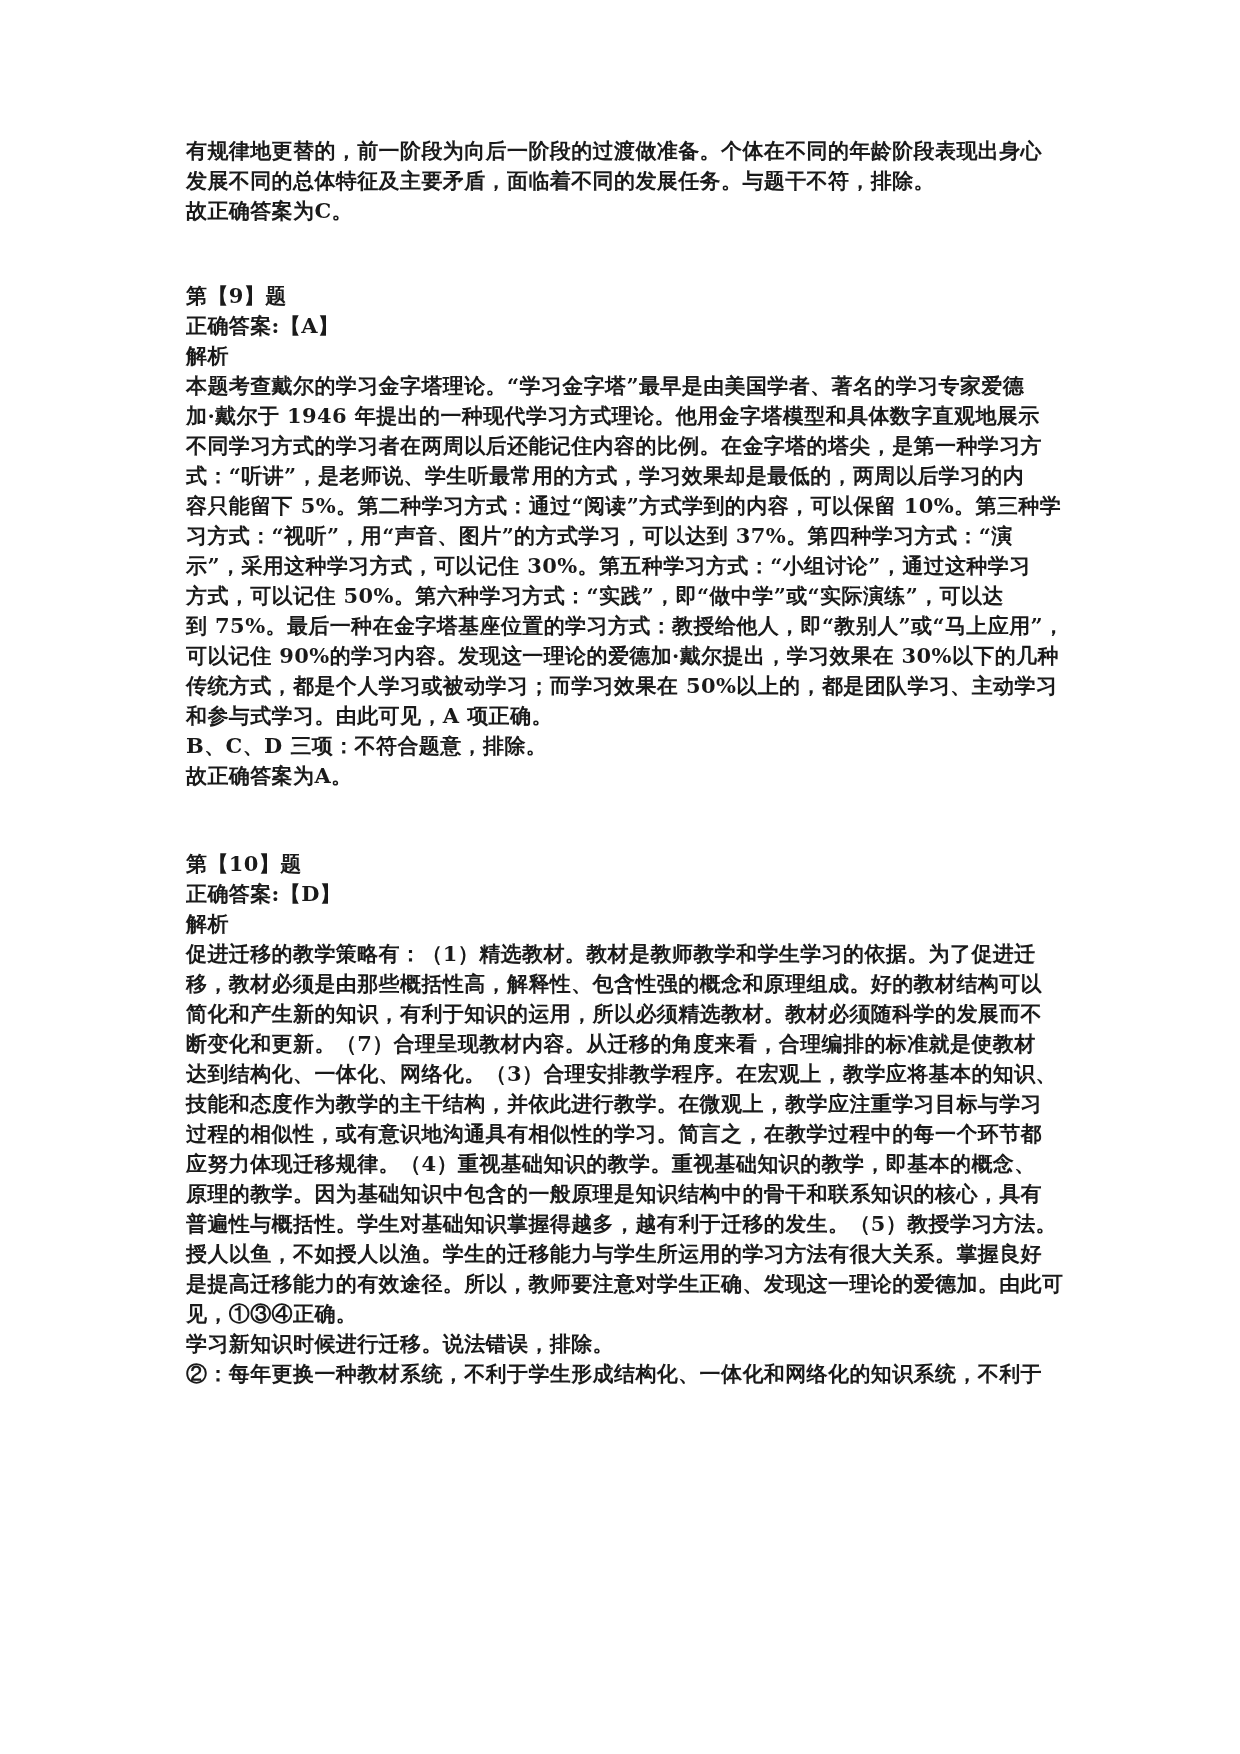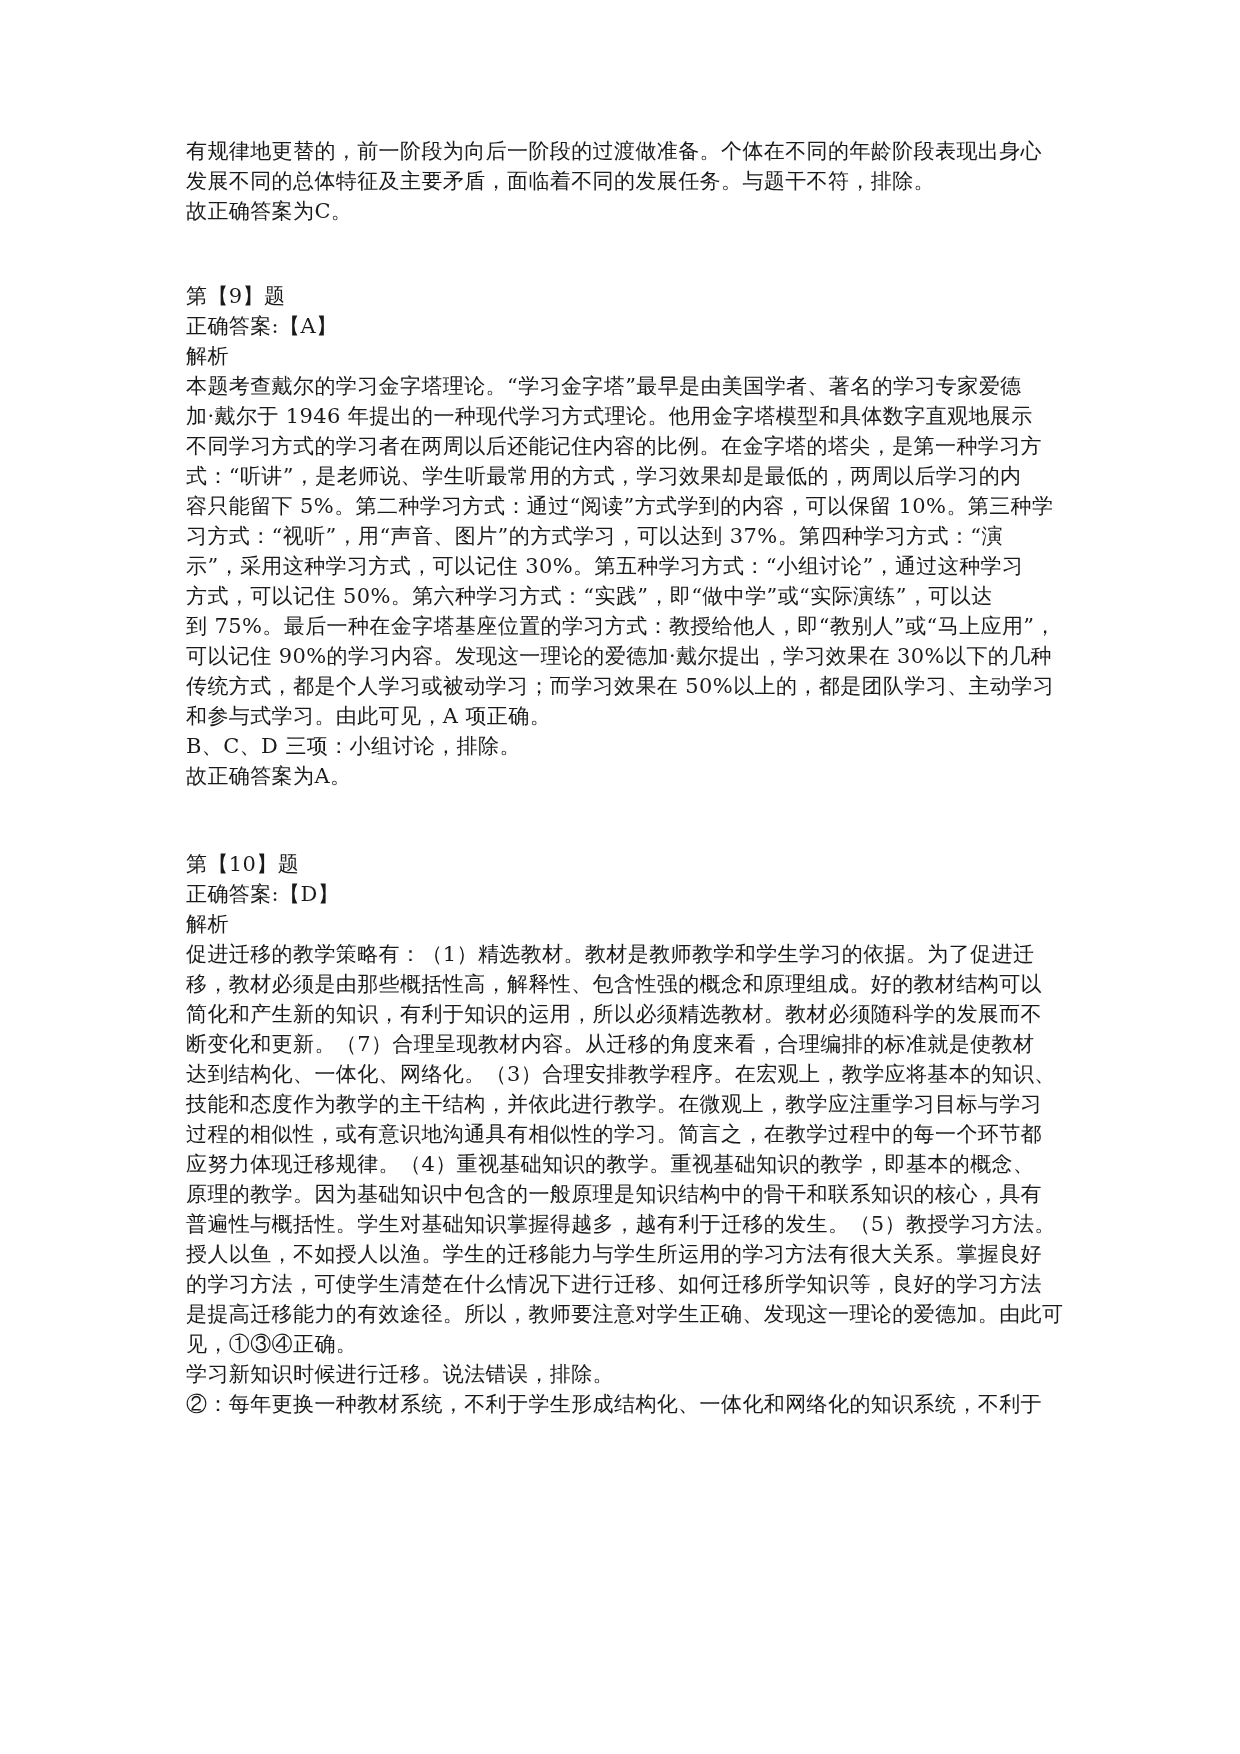--- a/index.html
+++ b/index.html
@@ -7,20 +7,21 @@
   .page {
     position: absolute;
     left: 186px;
     top: 136px;
     width: 868px;
     font-family: "DejaVu Serif", "Liberation Serif", serif;
     font-size: 21px;
     line-height: 30px;
     color: #1a1a1a;
     letter-spacing: 0.4px;
+    font-weight: bold;
   }
   .line { white-space: nowrap; display: block; height: 30px; }
   .gap1 { height: 55px; }
   .gap2 { height: 58px; }
   .para { display: block; }
 </style>
 </head>
 <body>
 
 <div class="page">
@@ -42,41 +43,40 @@
     <span class="line">不同学习方式的学习者在两周以后还能记住内容的比例。在金字塔的塔尖，是第一种学习方</span>
     <span class="line">式：“听讲”，是老师说、学生听最常用的方式，学习效果却是最低的，两周以后学习的内</span>
     <span class="line">容只能留下 5%。第二种学习方式：通过“阅读”方式学到的内容，可以保留 10%。第三种学</span>
     <span class="line">习方式：“视听”，用“声音、图片”的方式学习，可以达到 37%。第四种学习方式：“演</span>
     <span class="line">示”，采用这种学习方式，可以记住 30%。第五种学习方式：“小组讨论”，通过这种学习</span>
     <span class="line">方式，可以记住 50%。第六种学习方式：“实践”，即“做中学”或“实际演练”，可以达</span>
     <span class="line">到 75%。最后一种在金字塔基座位置的学习方式：教授给他人，即“教别人”或“马上应用”，</span>
     <span class="line">可以记住 90%的学习内容。发现这一理论的爱德加·戴尔提出，学习效果在 30%以下的几种</span>
     <span class="line">传统方式，都是个人学习或被动学习；而学习效果在 50%以上的，都是团队学习、主动学习</span>
     <span class="line">和参与式学习。由此可见，A 项正确。</span>
-    <span class="line">B、C、D 三项：小组讨论，排除。</span>
+    <span class="line">B、C、D 三项：不符合题意，排除。</span>
     <span class="line">故正确答案为A。</span>
   </div>
 
   <div class="gap2"></div>
 
   <div class="para">
     <span class="line">第【10】题</span>
     <span class="line">正确答案:【D】</span>
     <span class="line">解析</span>
     <span class="line">促进迁移的教学策略有：（1）精选教材。教材是教师教学和学生学习的依据。为了促进迁</span>
     <span class="line">移，教材必须是由那些概括性高，解释性、包含性强的概念和原理组成。好的教材结构可以</span>
     <span class="line">简化和产生新的知识，有利于知识的运用，所以必须精选教材。教材必须随科学的发展而不</span>
     <span class="line">断变化和更新。（7）合理呈现教材内容。从迁移的角度来看，合理编排的标准就是使教材</span>
     <span class="line">达到结构化、一体化、网络化。（3）合理安排教学程序。在宏观上，教学应将基本的知识、</span>
     <span class="line">技能和态度作为教学的主干结构，并依此进行教学。在微观上，教学应注重学习目标与学习</span>
     <span class="line">过程的相似性，或有意识地沟通具有相似性的学习。简言之，在教学过程中的每一个环节都</span>
     <span class="line">应努力体现迁移规律。（4）重视基础知识的教学。重视基础知识的教学，即基本的概念、</span>
     <span class="line">原理的教学。因为基础知识中包含的一般原理是知识结构中的骨干和联系知识的核心，具有</span>
     <span class="line">普遍性与概括性。学生对基础知识掌握得越多，越有利于迁移的发生。（5）教授学习方法。</span>
     <span class="line">授人以鱼，不如授人以渔。学生的迁移能力与学生所运用的学习方法有很大关系。掌握良好</span>
-    <span class="line">的学习方法，可使学生清楚在什么情况下进行迁移、如何迁移所学知识等，良好的学习方法</span>
     <span class="line">是提高迁移能力的有效途径。所以，教师要注意对学生正确、发现这一理论的爱德加。由此可</span>
     <span class="line">见，①③④正确。</span>
     <span class="line">学习新知识时候进行迁移。说法错误，排除。</span>
     <span class="line">②：每年更换一种教材系统，不利于学生形成结构化、一体化和网络化的知识系统，不利于</span>
   </div>
 
 </div>
 
 </body></html>

